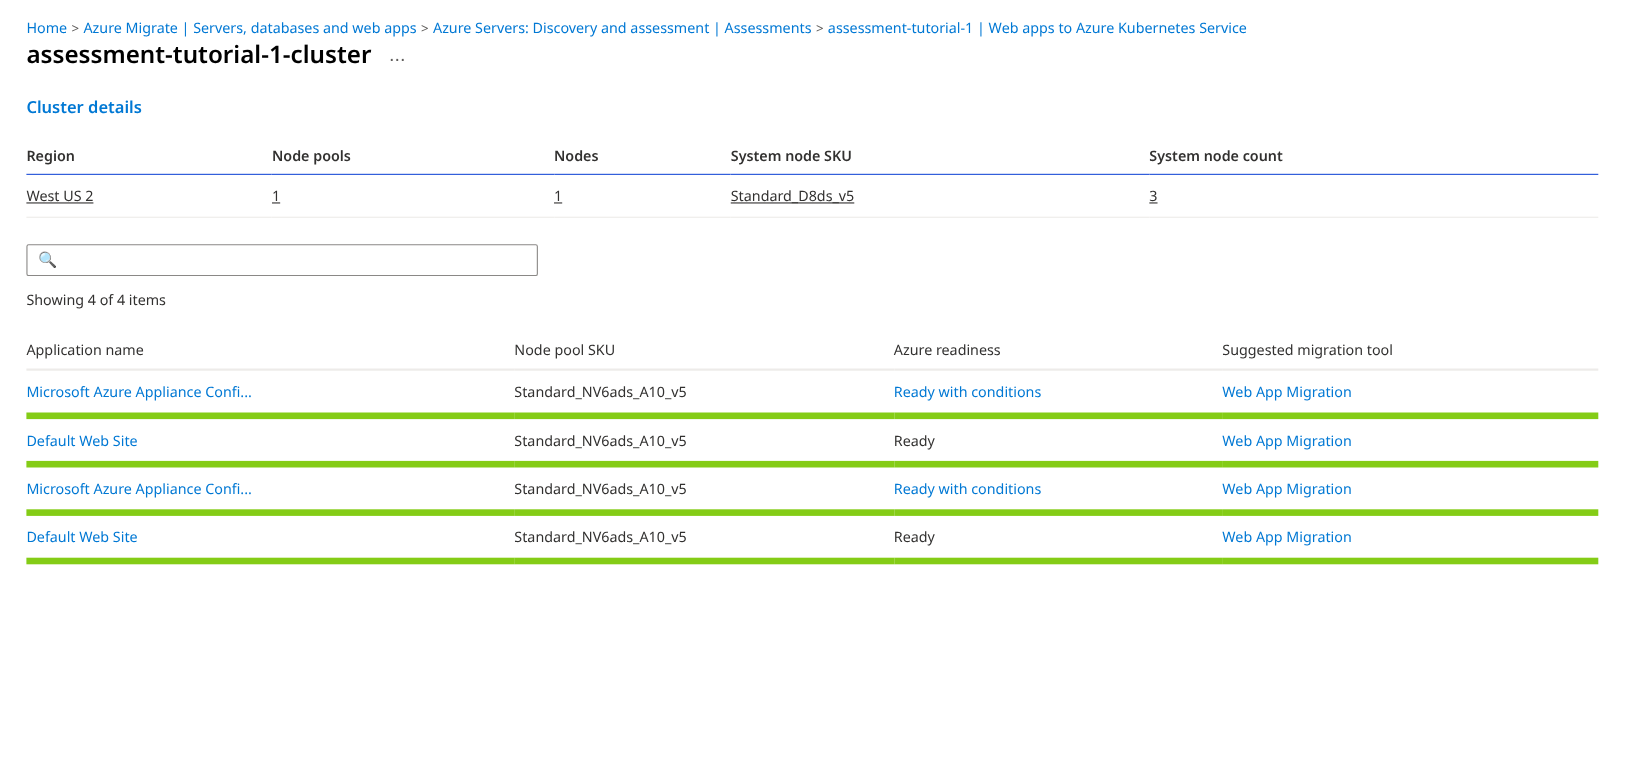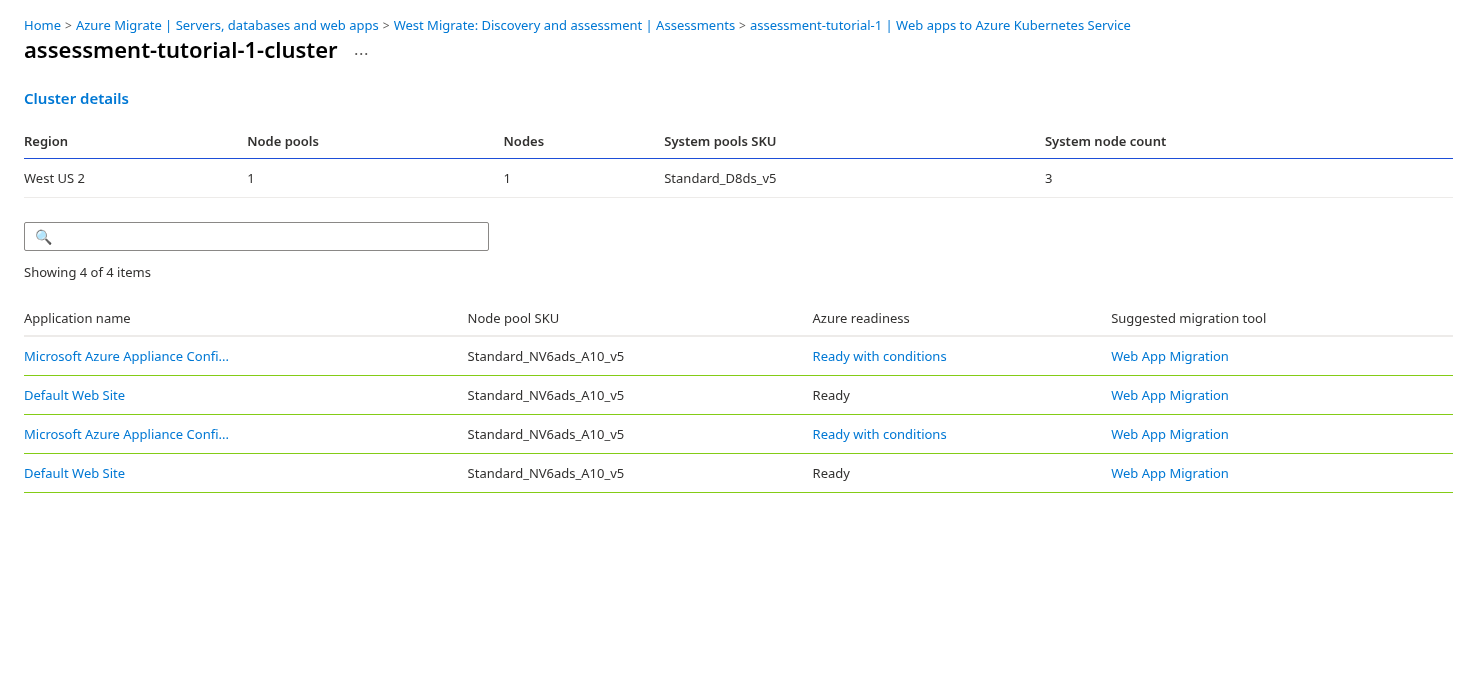--- a/index.html
+++ b/index.html
@@ -63,20 +63,21 @@
       color: #323130;
       padding: 8px 12px 8px 0;
       border-bottom: 1px solid #1d4ed8;
     }
     .cluster-table td {
       text-align: left;
       font-size: 13px;
       color: #323130;
       padding: 10px 12px 10px 0;
       border-bottom: 1px solid #edebe9;
+      text-decoration: underline;
     }
     .search-box {
       display: flex;
       align-items: center;
       border: 1px solid #8a8886;
       border-radius: 2px;
       padding: 4px 10px;
       width: 465px;
       margin-bottom: 12px;
       background: #fff;
@@ -109,21 +110,21 @@
       font-size: 13px;
       color: #323130;
       padding: 8px 12px 8px 0;
       border-bottom: 2px solid #edebe9;
     }
     .apps-table td {
       text-align: left;
       font-size: 13px;
       color: #323130;
       padding: 10px 12px 10px 0;
-      border-bottom: 1px solid #84cc16;
+      border-bottom: 6px solid #84cc16;
     }
     .link {
       color: #0078d4;
       text-decoration: none;
       cursor: pointer;
     }
     .ready-conditions {
       color: #0078d4;
       cursor: pointer;
     }
@@ -132,39 +133,39 @@
     }
   </style>
 </head>
 <body>
 
 <nav class="breadcrumb">
   <a class="link">Home</a>
   <span class="breadcrumb-sep">&gt;</span>
   <a class="link">Azure Migrate | Servers, databases and web apps</a>
   <span class="breadcrumb-sep">&gt;</span>
-  <a class="link">West Migrate: Discovery and assessment | Assessments</a>
+  <a class="link">Azure Servers: Discovery and assessment | Assessments</a>
   <span class="breadcrumb-sep">&gt;</span>
   <a class="link">assessment-tutorial-1 | Web apps to Azure Kubernetes Service</a>
 </nav>
 
 <div class="page-header">
   <h1 class="page-title">assessment-tutorial-1-cluster</h1>
   <button class="ellipsis-btn">...</button>
 </div>
 
 <div>
   <div class="section-title">Cluster details</div>
   <table class="cluster-table">
     <thead>
       <tr>
         <th>Region</th>
         <th>Node pools</th>
         <th>Nodes</th>
-        <th>System pools SKU</th>
+        <th>System node SKU</th>
         <th>System node count</th>
       </tr>
     </thead>
     <tbody>
       <tr>
         <td>West US 2</td>
         <td>1</td>
         <td>1</td>
         <td>Standard_D8ds_v5</td>
         <td>3</td>

